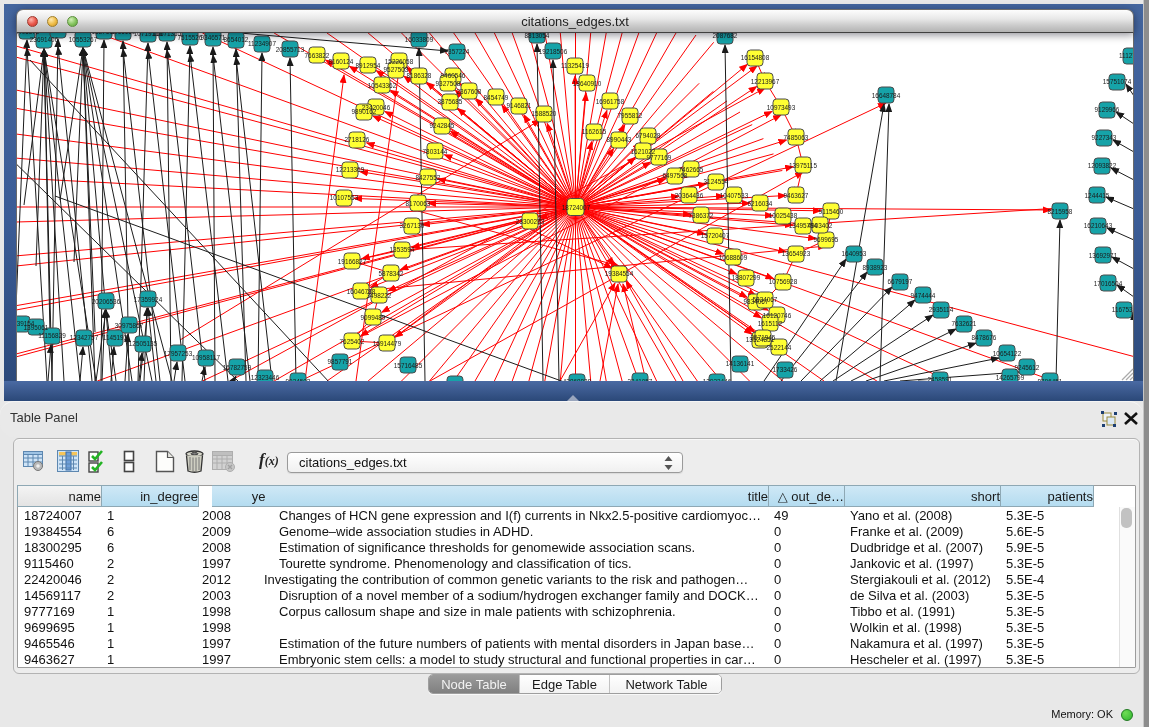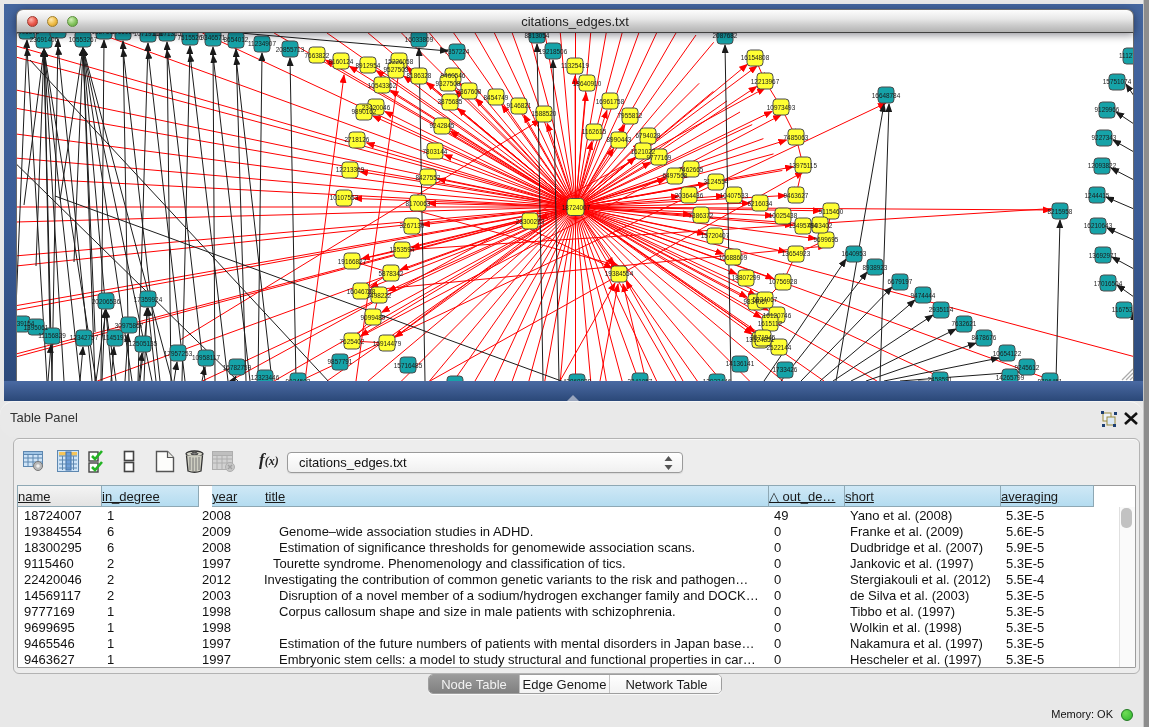--- a/index.html
+++ b/index.html
@@ -20,22 +20,22 @@
 #panel { position:absolute; left:13px; top:438px; width:1127px; height:236px;
    background:#ededed; border:1px solid #b3b3b3; border-radius:6px;
    box-shadow:inset 0 1px 0 #f8f8f8; }
 #combo { position:absolute; left:287px; top:452px; width:396px; height:21px;
    background:linear-gradient(180deg,#fff,#f0f0f0); border:1px solid #9a9a9a; border-radius:4px;
    font-size:13px; color:#111; line-height:19px; padding-left:11px;
    box-shadow:0 1px 1px rgba(0,0,0,.08); }
 #table { position:absolute; left:17px; top:485px; width:1119px; height:183px; background:#fff;
    border:1px solid #9c9c9c; border-radius:1px; }
 .hc { position:absolute; top:485px; height:22px; background:linear-gradient(180deg,#cfe8f6,#b4dcf0);
-   border:1px solid #8ea8b4; border-left:none; font-size:13px; color:#1a1a1a; text-align:left;
-   line-height:21px;text-decoration:underline; }
+   border:1px solid #8ea8b4; border-left:none; font-size:13px; color:#1a1a1a; text-align:right;
+   line-height:21px; }
 .row { position:absolute; left:17px; width:1100px; height:16px; font-size:13px; color:#111; }
 .row span { position:absolute; top:0; white-space:nowrap; }
 #tabs { position:absolute; left:428px; top:674px; width:294px; height:20px;
    border:1px solid #9e9e9e; border-radius:5px; background:#fff; overflow:hidden;
    box-shadow:0 1px 0 rgba(255,255,255,.7); }
 #tabs div { position:absolute; top:0; height:20px; font-size:13px; line-height:19px; text-align:center; }
 #memtxt { position:absolute; right:36px; top:708px; font-size:11px; color:#111;text-align:center; }
 #memdot { position:absolute; left:1121px; top:709px; width:12px; height:12px; border-radius:50%;
    background:radial-gradient(circle at 35% 30%, #6fdc55, #2eb52e); border:1px solid #1f7a1f; }
 #rstrip { position:absolute; left:1143px; top:0; width:6px; height:727px; background:#8d8d8d;
@@ -685,25 +685,26 @@
       <path d="M4.5 0 L8.5 5 L0.5 5 z M4.5 14 L8.5 9 L0.5 9 z" fill="#555"></path>
     </svg>
 </div>
 <div id="table"></div>
 <div class="hc" style="left:17px;width:85px;background:linear-gradient(180deg,#f4f4f4,#e3e3e3);border-left:1px solid #8ea8b4">name</div>
 <div class="hc" style="left:102px;width:97px">in_degree</div>
 <div class="hc" style="left:212px;width:66px">year</div>
 <div class="hc" style="left:265px;width:504px">title</div>
 <div class="hc" style="left:769px;width:76px">△ out_de…</div>
 <div class="hc" style="left:845px;width:156px">short</div>
-<div class="hc" style="left:1001px;width:93px">averaging</div>
+<div class="hc" style="left:1001px;width:93px">patients</div>
 <div class="row" style="top:508px">
     <span style="left:7px">18724007</span>
     <span style="left:90px">1</span>
     <span style="left:185px">2008</span>
+    <span style="left:262px">Changes of HCN gene expression and I(f) currents in Nkx2.5-positive cardiomyoc…</span>
     <span style="left:757px">49</span>
     <span style="left:833px">Yano et al. (2008)</span>
     <span style="left:989px">5.3E-5</span>
   </div>
 <div class="row" style="top:524px">
     <span style="left:7px">19384554</span>
     <span style="left:90px">6</span>
     <span style="left:185px">2009</span>
     <span style="left:262px">Genome–wide association studies in ADHD.</span>
     <span style="left:757px">0</span>
@@ -716,21 +717,21 @@
     <span style="left:185px">2008</span>
     <span style="left:262px">Estimation of significance thresholds for genomewide association scans.</span>
     <span style="left:757px">0</span>
     <span style="left:833px">Dudbridge et al. (2007)</span>
     <span style="left:989px">5.9E-5</span>
   </div>
 <div class="row" style="top:556px">
     <span style="left:7px">9115460</span>
     <span style="left:90px">2</span>
     <span style="left:185px">1997</span>
-    <span style="left:256px">Tourette syndrome. Phenomenology and classification of tics.</span>
+    <span style="left:262px">Tourette syndrome. Phenomenology and classification of tics.</span>
     <span style="left:757px">0</span>
     <span style="left:833px">Jankovic et al. (1997)</span>
     <span style="left:989px">5.3E-5</span>
   </div>
 <div class="row" style="top:572px">
     <span style="left:7px">22420046</span>
     <span style="left:90px">2</span>
     <span style="left:185px">2012</span>
     <span style="left:247px">Investigating the contribution of common genetic variants to the risk and pathogen…</span>
     <span style="left:757px">0</span>
@@ -745,21 +746,21 @@
     <span style="left:757px">0</span>
     <span style="left:833px">de Silva et al. (2003)</span>
     <span style="left:989px">5.3E-5</span>
   </div>
 <div class="row" style="top:604px">
     <span style="left:7px">9777169</span>
     <span style="left:90px">1</span>
     <span style="left:185px">1998</span>
     <span style="left:262px">Corpus callosum shape and size in male patients with schizophrenia.</span>
     <span style="left:757px">0</span>
-    <span style="left:833px">Tibbo et al. (1997)</span>
+    <span style="left:833px">Tibbo et al. (1991)</span>
     <span style="left:989px">5.3E-5</span>
   </div>
 <div class="row" style="top:620px">
     <span style="left:7px">9699695</span>
     <span style="left:90px">1</span>
     <span style="left:185px">1998</span>
     <span style="left:757px">0</span>
     <span style="left:833px">Wolkin et al. (1998)</span>
     <span style="left:989px">5.3E-5</span>
   </div>
@@ -778,18 +779,18 @@
     <span style="left:185px">1997</span>
     <span style="left:262px">Embryonic stem cells: a model to study structural and functional properties in car…</span>
     <span style="left:757px">0</span>
     <span style="left:833px">Hescheler et al. (1997)</span>
     <span style="left:989px">5.3E-5</span>
   </div>
 <div style="position:absolute;left:1119px;top:507px;width:16px;height:160px;background:#fafafa;border-left:1px solid #e0e0e0"></div>
 <div style="position:absolute;left:1121px;top:508px;width:11px;height:20px;background:#c2c2c2;border-radius:5px"></div>
 <div id="tabs">
   <div style="left:0;width:90px;background:linear-gradient(180deg,#9b9b9b,#7d7d7d);color:#f2f2f2">Node Table</div>
-  <div style="left:90px;width:90px;background:linear-gradient(180deg,#fff,#f1f1f1);color:#1a1a1a;border-left:1px solid #c2c2c2">Edge Genome</div>
+  <div style="left:90px;width:90px;background:linear-gradient(180deg,#fff,#f1f1f1);color:#1a1a1a;border-left:1px solid #c2c2c2">Edge Table</div>
   <div style="left:180px;width:114px;background:linear-gradient(180deg,#fff,#f1f1f1);color:#1a1a1a;border-left:1px solid #c2c2c2">Network Table</div>
 </div>
 <div id="memtxt">Memory: OK</div>
 <div id="memdot"></div>
 <div id="rstrip"></div>
 
 </body></html>

